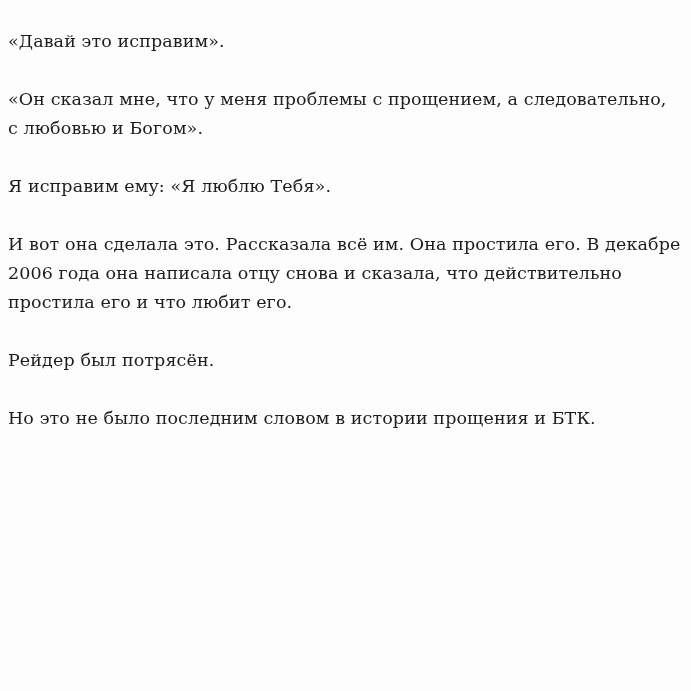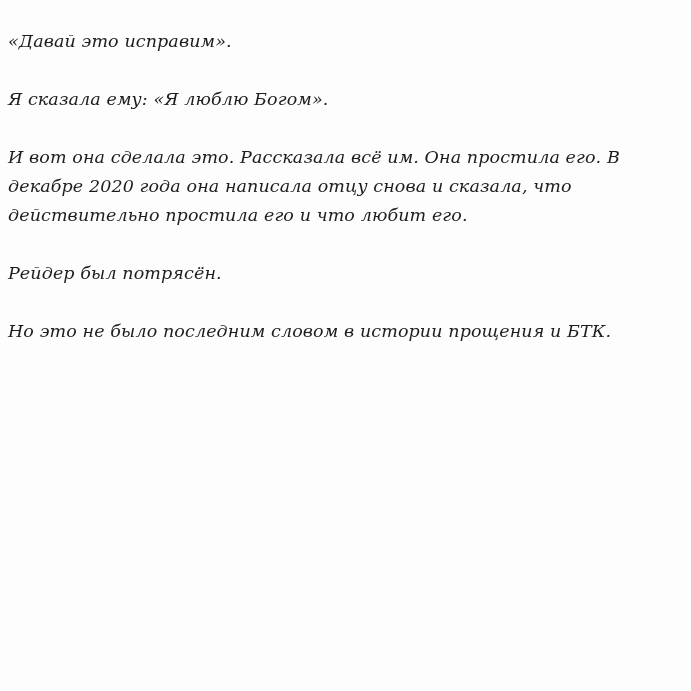--- a/index.html
+++ b/index.html
@@ -12,35 +12,35 @@
     background: #fdfdfd;
     overflow: hidden;
     font-family: "DejaVu Serif", "Liberation Serif", serif;
   }
   .article {
     box-sizing: border-box;
     width: 691px;
     height: 691px;
     padding: 27px 10px 10px 8px;
     color: #1d1d1d;
-    font-style: italic;
   }
   .article p {
     margin: 0 0 29px 0;
     font-size: 17.5px;
     line-height: 29px;
     white-space: pre-line; 
     letter-spacing: 0.1px;
   }
   .article p:last-child {
     margin-bottom: 8px;
   }
 </style>
 </head>
 <body>
 
 <div class="article">
   <p>«Давай это исправим».</p>
-  <p>Я сказала ему: «Я люблю Богом».</p>
-  <p>И вот она сделала это. Рассказала всё им. Она простила его. В декабре 2020 года она написала отцу снова и сказала, что действительно простила его и что любит его.</p>
+  <p>«Он сказал мне, что у меня проблемы с прощением, а следовательно, с любовью и Богом».</p>
+  <p>Я исправим ему: «Я люблю Тебя».</p>
+  <p>И вот она сделала это. Рассказала всё им. Она простила его. В декабре 2006 года она написала отцу снова и сказала, что действительно простила его и что любит его.</p>
   <p>Рейдер был потрясён.</p>
   <p>Но это не было последним словом в истории прощения и БТК.</p>
 </div>
 
 </body></html>

